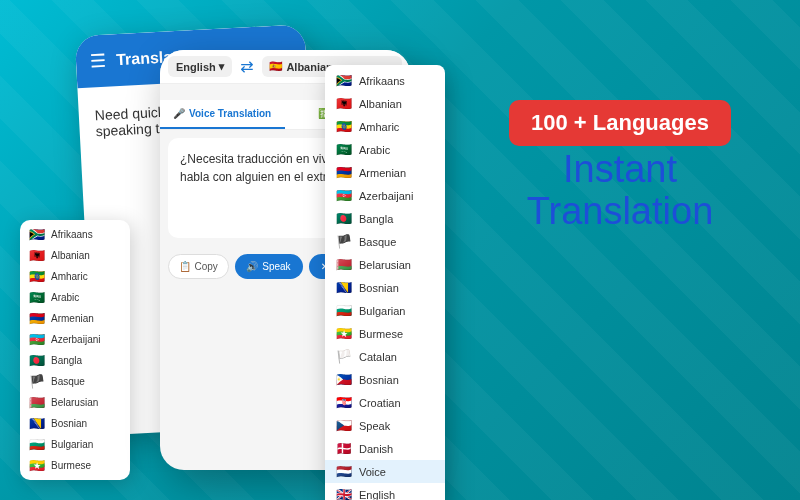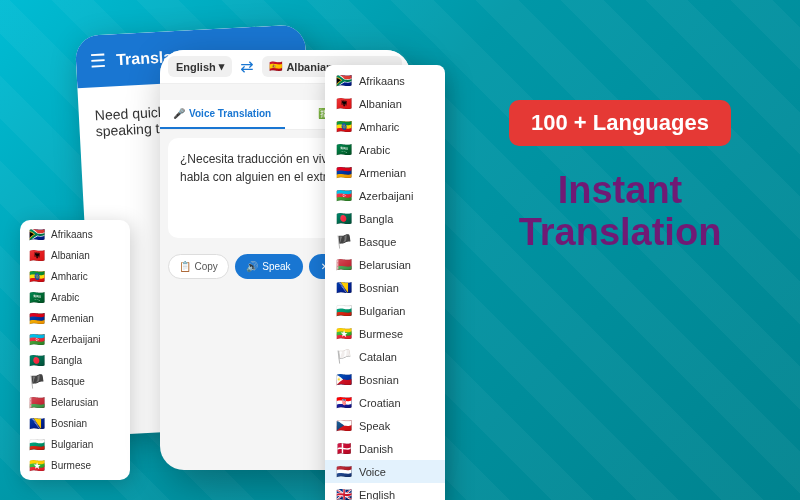--- a/index.html
+++ b/index.html
@@ -42,27 +42,27 @@
     }
 
     .badge-100 {
       display: inline-block;
       background: #e53935;
       color: white;
       font-size: 22px;
       font-weight: 800;
       padding: 10px 22px;
       border-radius: 10px;
-      margin-bottom: 24px;
+      margin-bottom: 3px;
     }
 
     .instant-text {
       font-size: 38px;
-      font-weight: 700;
-      color: #701a75;
+      font-weight: 400;
+      color: #1d4ed8;
       line-height: 1.1;
       text-align: center;
     }
 
     
     .phone-bg {
       position: absolute;
       left: 85px;
       top: 30px;
       width: 230px;

